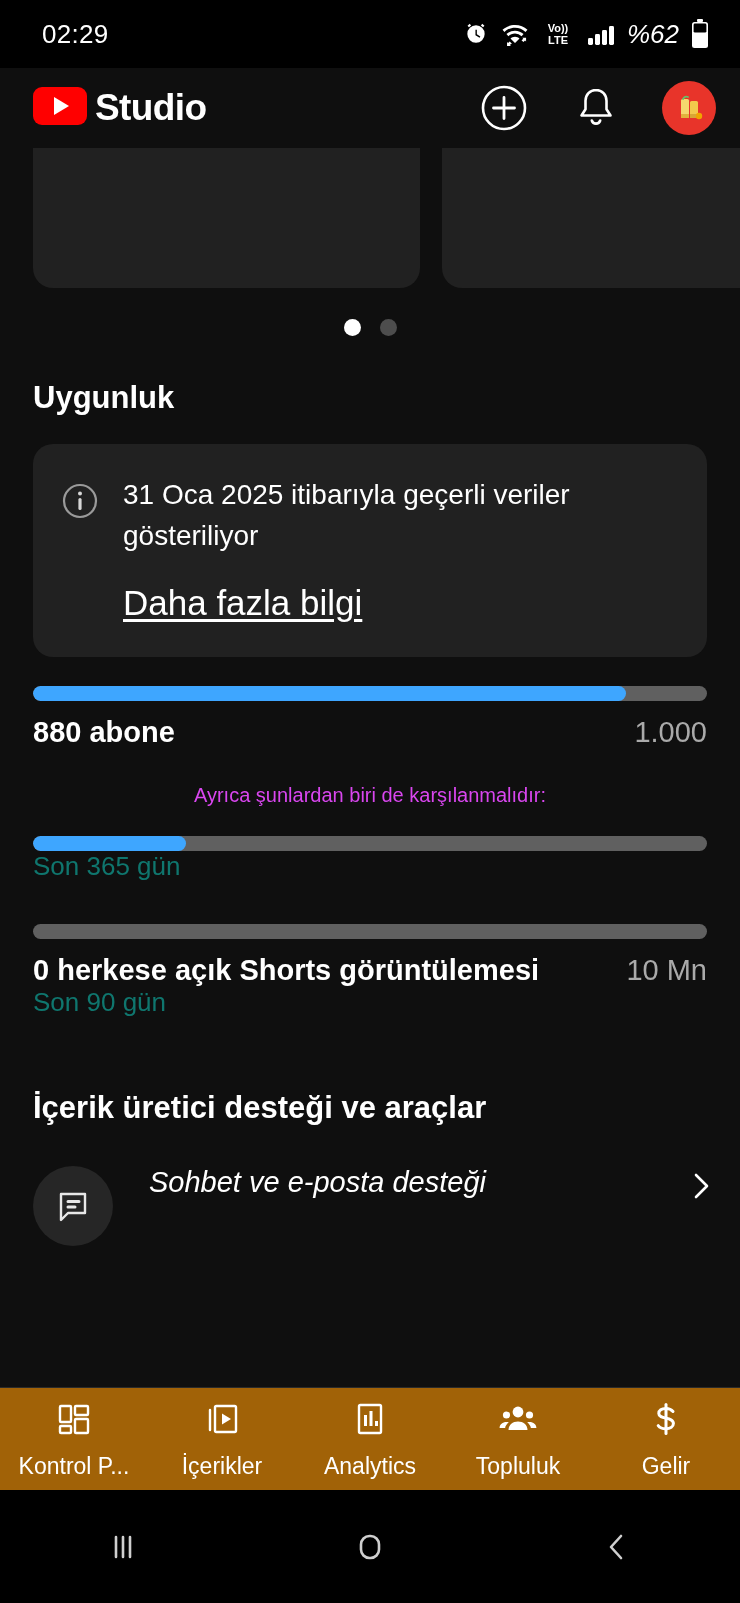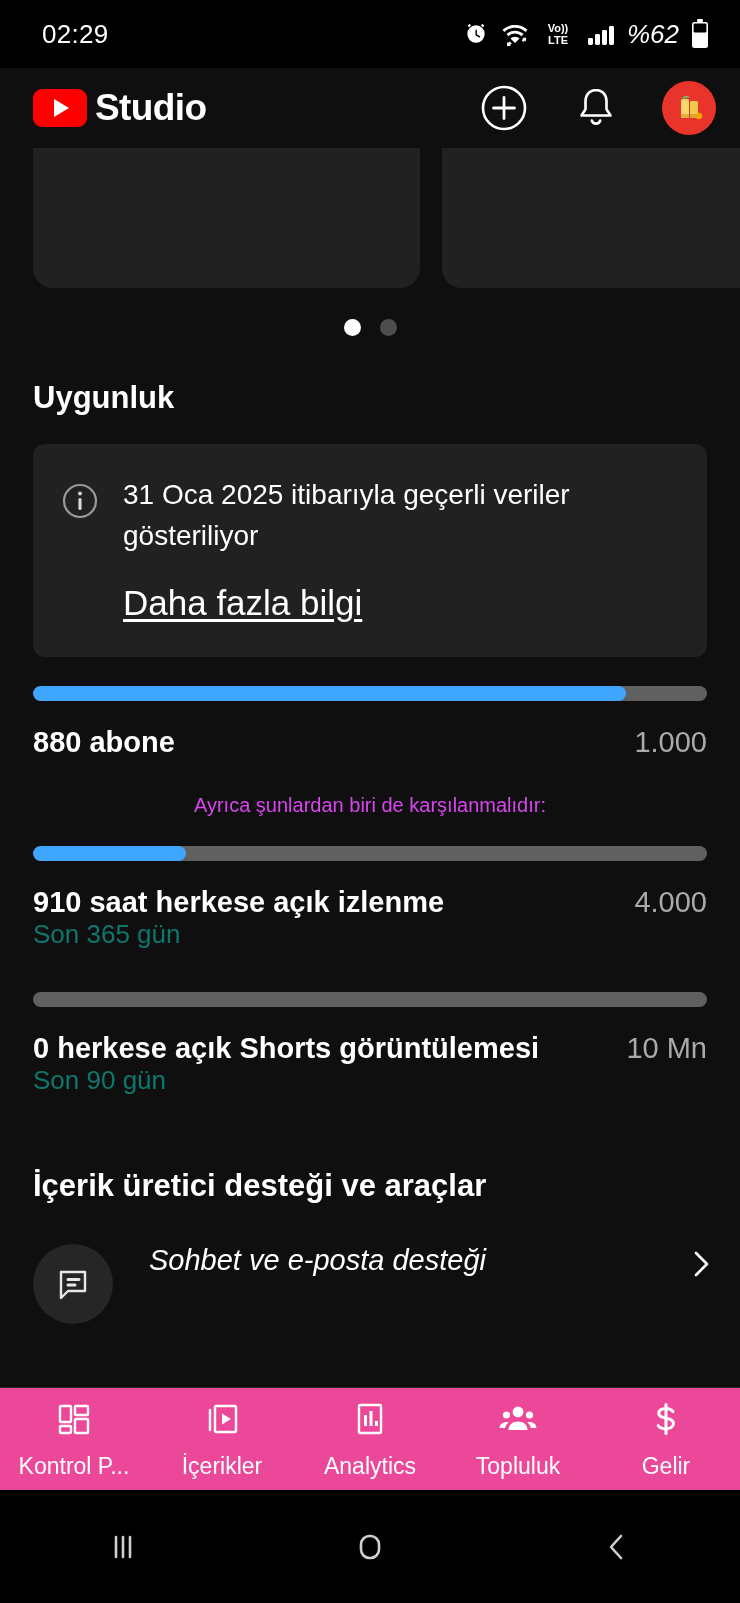--- a/index.html
+++ b/index.html
@@ -20,21 +20,21 @@
   .clock { font-size:26px; letter-spacing:.3px; color:#fff; font-weight:400; }
   .sysicons { display:flex; align-items:center; gap:11px; }
   .sysicons svg { display:block; }
   .battpct { font-size:26px; color:#fff; letter-spacing:0px;font-style:italic; }
 
   
   .header {
     height:80px; flex:0 0 80px; background:#0f0f0f;
     display:flex; align-items:center; padding:0 24px 0 33px;
   }
-  .brand { display:flex; align-items:center; gap:8px; }
+  .brand { display:flex; align-items:flex-start; gap:8px; }
   .yt-logo { width:54px; height:38px; background:#ff0000; border-radius:9px;
              display:flex; align-items:center; justify-content:center; }
   .yt-logo .tri { width:0;height:0;border-left:15px solid #fff;
                   border-top:9px solid transparent;border-bottom:9px solid transparent;
                   margin-left:3px; }
   .brand-name { font-size:37px; font-weight:700; letter-spacing:-.6px; color:#fff;
                 font-family:"Liberation Sans", sans-serif; }
   .header-spacer { flex:1; }
   .header-actions { display:flex; align-items:center; gap:40px; }
   .icon-btn { width:52px;height:52px; display:flex;align-items:center;justify-content:center; }
@@ -55,51 +55,51 @@
   .promo-card.second { flex:0 0 387px; }
   .dots { display:flex; justify-content:center; align-items:center; gap:19px;
           margin-top:26px; height:26px; }
   .dot { width:17px;height:17px;border-radius:50%;background:#4d4d4d; }
   .dot.active { background:#fff; }
 
   
   .sec-title { font-size:31px; font-weight:700; color:#fff; margin:40px 0 0 33px; }
 
   
-  .info-card { margin:28px 33px 0; background:#212121; border-radius:12px;
+  .info-card { margin:28px 33px 0; background:#212121; border-radius:20px;
                padding:30px 26px 34px; display:flex; gap:22px; }
   .info-icon { flex:0 0 auto; margin-top:6px; }
   .info-body { flex:1; }
   .info-text { font-size:28px; line-height:41px; color:#fff; font-weight:400; }
   .info-link { display:inline-block; margin-top:27px; font-size:35px; color:#fff;
                text-decoration:underline; text-underline-offset:4px; }
 
   
   .prog-wrap { margin:29px 33px 0; }
   .bar { height:15px; border-radius:8px; background:#606060; overflow:hidden; }
   .bar .fill { height:100%; background:#3ea6ff; border-radius:8px; }
   .prog-row { display:flex; justify-content:space-between; align-items:baseline;
-              margin-top:25px; }
+              margin-top:15px; }
   .prog-label { font-size:29px; font-weight:700; color:#fff; }
   .prog-goal { font-size:29px; color:#aaa; font-weight:400; }
   .prog-sub { font-size:26px; color:#0f766e; margin-top:0; }
 
   .alt-note { text-align:center; font-size:20px; font-weight:400; color:#d946ef;
               margin:35px 0 0; }
 
   
   .sec-title2 { font-size:31px; font-weight:700; color:#fff; margin:72px 0 0 33px; }
   .support-row { display:flex; align-items:flex-start; margin:40px 26px 0 33px;font-style:italic; }
   .support-circle { width:80px;height:80px;border-radius:50%;background:#262626;
                     display:flex;align-items:center;justify-content:center;flex:0 0 80px; }
   .support-label { flex:1; font-size:29px; color:#fff; margin-left:36px; }
   .chev { color:#fff; }
 
   
-  .bottomnav { flex:0 0 103px; background:#ec4899; border-top:1px solid #2a2a2a;
+  .bottomnav { flex:0 0 103px; background:#a16207; border-top:1px solid #2a2a2a;
                display:flex; align-items:center; }
   .navitem { flex:1; display:flex; flex-direction:column; align-items:center;
              justify-content:center; gap:10px; }
   .navlabel { font-size:23px; color:#fff; white-space:nowrap; }
 
   
   .sysnav { flex:0 0 113px; background:#000; display:flex; align-items:center; }
   .sysnav-btn { flex:1; display:flex; align-items:center; justify-content:center; }
 </style>
 </head>
@@ -227,24 +227,20 @@
         <span class="prog-goal">1.000</span>
       </div>
     </div>
 
     <div class="alt-note">Ayrıca şunlardan biri de karşılanmalıdır:</div>
 
     <div class="prog-wrap">
       <div class="bar" style="background: rgb(96, 96, 96);">
         <div class="fill" id="fill-alt0" style="width: 22.7%; background: rgb(62, 166, 255);"></div>
       </div>
-      <div class="prog-row">
-        <span class="prog-label">910 saat herkese açık izlenme</span>
-        <span class="prog-goal">4.000</span>
-      </div>
       <div class="prog-sub">Son 365 gün</div>
     </div>
 
     <div class="prog-wrap" style="margin-top:42px">
       <div class="bar" style="background: rgb(96, 96, 96);">
         <div class="fill" id="fill-alt1" style="width: 0%; background: rgb(62, 166, 255);"></div>
       </div>
       <div class="prog-row">
         <span class="prog-label">0 herkese açık Shorts görüntülemesi</span>
         <span class="prog-goal">10 Mn</span>

